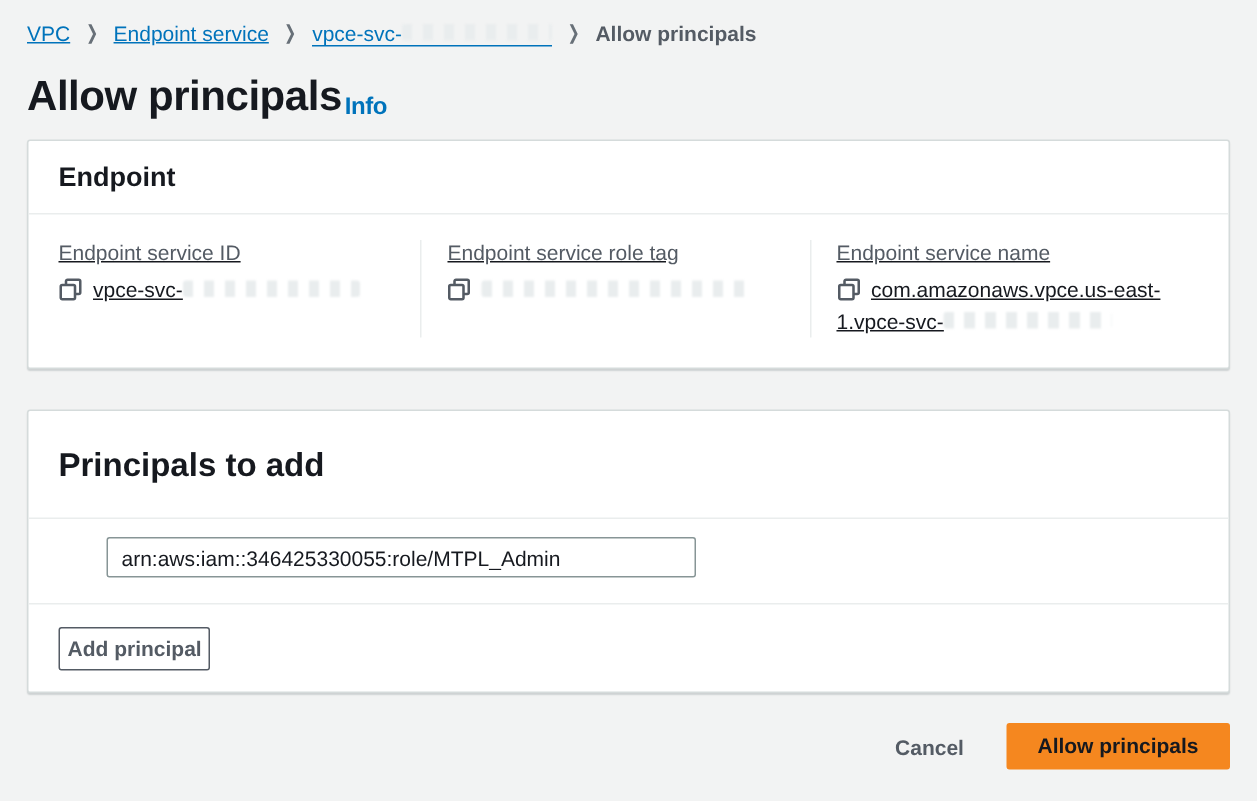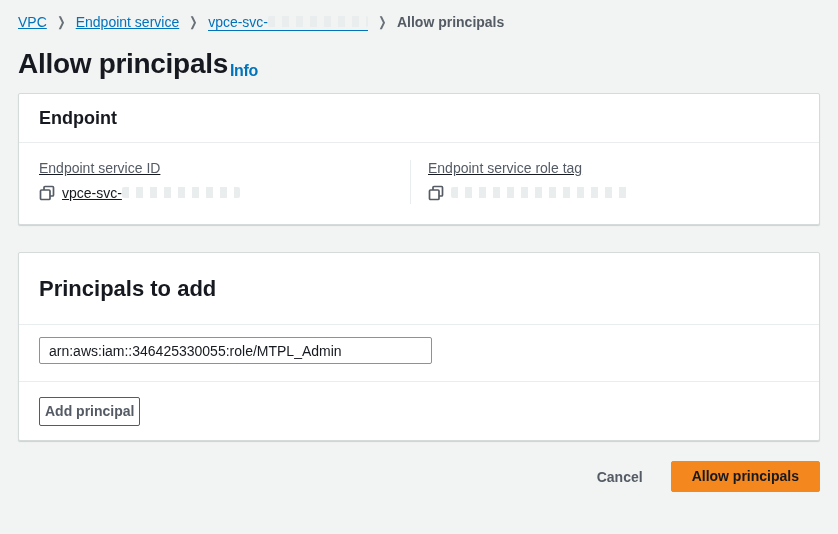--- a/index.html
+++ b/index.html
@@ -59,21 +59,21 @@
     position: relative; display: flex; align-items: center;
     background: #fafafa; padding: 0 20px; height: 32px;
     border-bottom: 1px solid #eaeded;
   }
   .table-header .col-label { font-size: 14px; font-weight: 700; color: #545b64; }
   .col-divider { position: absolute; left: 431px; top: 6px; width: 1px; height: 20px; background: #879596; }
   .table-row { padding: 12px 20px 17px; border-bottom: 1px solid #eaeded; }
   .arn-input {
     width: 393px; height: 27px; border: 1px solid #879596; border-radius: 2px;
     padding: 0 9px; font-size: 14px; color: #16191f; background: #fff;
-    font-family: "Liberation Sans", sans-serif; outline: none;
+    font-family: "Liberation Sans", sans-serif; outline: none; margin-left: 32px;
   }
   .card-action-area { padding: 15px 20px 14px; }
   .btn { font-family: "Liberation Sans", sans-serif; font-size: 14px; font-weight: 700; border-radius: 2px; cursor: pointer; }
   .btn-secondary { background: #fff; color: #545b64; border: 1px solid #545b64; padding: 5px 5px 6px; }
 
   
   .actions { display: flex; justify-content: flex-end; align-items: center; gap: 26px; padding-right: 0; }
   .btn-link { background: none; border: none; color: #545b64; font-weight: 700; font-size: 14px; padding: 4px 2px; cursor: pointer; font-family: "Liberation Sans", sans-serif; }
   .btn-primary { background: #f5871f; color: #16191f; border: 1px solid #f5871f; padding: 6px 20px 7px; }
 </style>
@@ -114,20 +114,29 @@
       <div class="summary-col">
         <div class="field-label">Endpoint service role tag</div>
         <div class="field-value">
           <span class="copy-btn"><svg width="16" height="16" viewBox="0 0 16 16">
                 <rect x="5" y="1.5" width="9.5" height="9.5" rx="1" fill="none" stroke="#545b64" stroke-width="1.7"></rect>
                 <rect x="1.5" y="5" width="9.5" height="9.5" rx="1" fill="#fff" stroke="#545b64" stroke-width="1.7"></rect>
               </svg></span><span></span><span class="redacted" style="width:178px;"></span>
         </div>
       </div>
 
+      <div class="summary-col">
+        <div class="field-label">Endpoint service name</div>
+        <div class="field-value">
+          <span class="copy-btn"><svg width="16" height="16" viewBox="0 0 16 16">
+                <rect x="5" y="1.5" width="9.5" height="9.5" rx="1" fill="none" stroke="#545b64" stroke-width="1.7"></rect>
+                <rect x="1.5" y="5" width="9.5" height="9.5" rx="1" fill="#fff" stroke="#545b64" stroke-width="1.7"></rect>
+              </svg></span><span>com.amazonaws.vpce.us-east-1.vpce-svc-</span><span class="redacted" style="width:112px;"></span>
+        </div>
+      </div>
 
     </div>
   </section>
 
   <section class="card card-principals">
     <div class="card-header-tall">Principals to add</div>
 
 
     <div class="table-row">
       <input class="arn-input" type="text" value="arn:aws:iam::346425330055:role/MTPL_Admin" style="">

